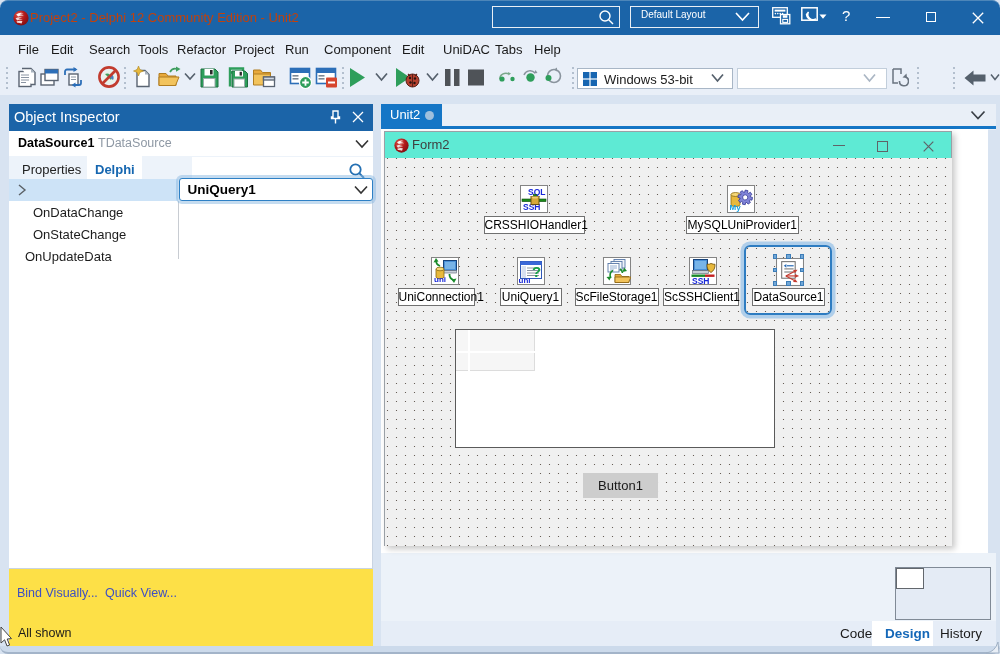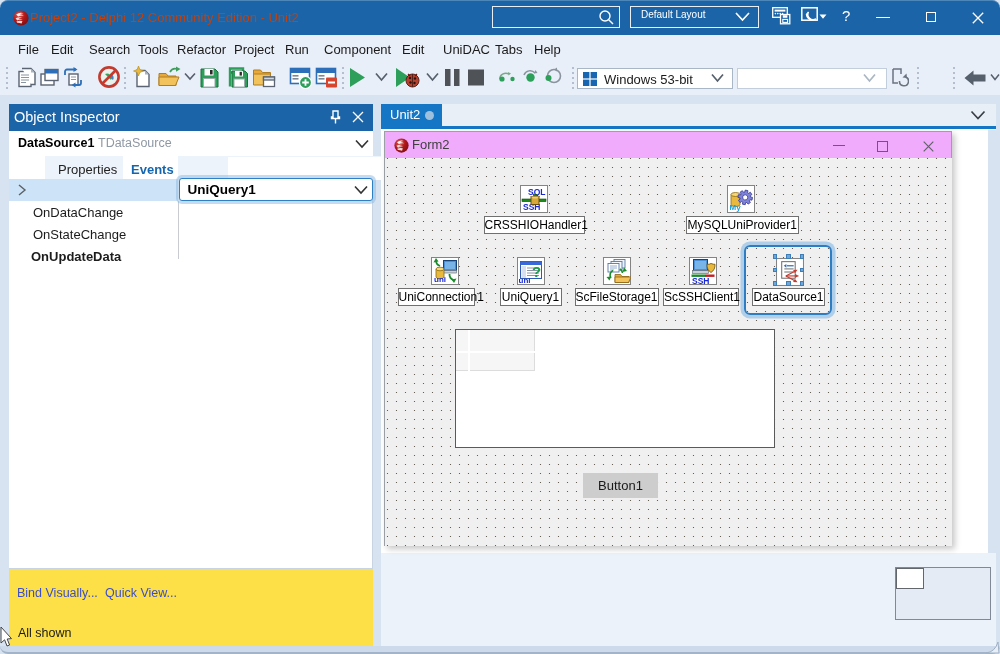--- a/index.html
+++ b/index.html
@@ -27,38 +27,38 @@
     background-image:repeating-linear-gradient(#b3bfce 0 2px, transparent 2px 5px); }
   .tbico { position:absolute; top:66px; }
   .chev { position:absolute; color:#55606c; font-size:13px; }
 
   
   #oipanel { left:9px; top:104px; width:364px; height:541px; background:#fff;
     border-right:1px solid #c9d4e2; }
   #oihead { left:0; top:0; width:364px; height:37px; background:#1b64a8; }
   #oihead .t { position:absolute; left:5px; top:5px; color:#fff; font-size:14.5px; }
   #oirow1 { left:0; top:27px; width:364px; height:25px; background:#fff; }
-  #oitabs { left:0; top:52px; width:364px; height:24px; background:#edf3fa;margin-left:36px; }
+  #oitabs { left:0; top:52px; width:364px; height:24px; background:#edf3fa; }
   #oisearch { left:183px; top:0.5px; width:181px; height:23.5px; background:#fff; }
   .oirow { position:absolute; left:0; width:169px; height:22px; font-size:13px; color:#1c1c1c; }
   #oidivider { left:168.5px; top:97px; width:1px; height:58px; background:#c8ccd2; }
   #oibottom { left:0; top:464px; width:364px; height:96px; background:#fde047;
     border-top:1px solid #c9d4e2; font-size:13.5px; }
 
   
   #tabbar { left:381px; top:104px; width:615px; height:26px; background:#e9eff7;padding-left:48px; }
   #unittab { left:0; top:0; width:61px; height:22px; background:#1576c6; }
   #blueline { left:381px; top:126px; width:615px; height:2.5px; background:#1576c6; }
   #designerbg { left:381px; top:128.5px; width:607px; height:424.5px; background:#fff; }
   #belowdesigner { left:381px; top:553px; width:615px; height:93px; background:#ecf2f9; }
 
   
   #form2 { left:383.5px; top:131px; width:568.5px; height:415px; background:#fff;
     border:1px solid #9aa0a6; box-shadow:3px 3px 6px rgba(0,0,0,0.22); }
-  #form2title { left:0; top:0; width:100%; height:25.5px; background:#f0abfc; }
+  #form2title { left:0; top:0; width:100%; height:25.5px; background:#5eead4; }
   #form2client { left:0; top:25.5px; width:566.5px; height:388px; background:#f0f0f0; }
 
   .complabel { position:absolute; height:18px; background:#fff; border:1px solid #707070;
     font-size:12px; color:#000; text-align:center; line-height:16px; }
   .compicon { position:absolute; width:28px; height:28px; }
 
   
   #minipanel { left:895px; top:567px; width:95.5px; height:53px; background:#e4ebf5;
     border:1px solid #808a96; }
   #btabs { left:381px; top:621px; width:615px; height:24.5px; background:#e6edf7; font-size:13.5px; }
@@ -334,34 +334,34 @@
     <div id="oirow1" class="abs">
       <span class="abs" style="left:9px; top:4.5px; font-size:12.5px; font-weight:bold; color:#000">DataSource1</span>
       <span class="abs" style="left:89px; top:4.5px; font-size:12.5px; color:#8e98a4">TDataSource</span>
       <svg class="abs" style="left:346px; top:8px" width="14" height="10" viewBox="0 0 14 10">
           <path d="M1 1.5 L7 8 L13 1.5" fill="none" stroke="#333" stroke-width="1.6"></path>
         </svg>
     </div>
     <div id="oitabs" class="abs">
       <span class="abs" style="left:13px; top:6px; font-size:13px; color:#222">Properties</span>
       <div class="abs" style="left:77.5px; top:0; width:55px; height:24px; background:#fff"></div>
-      <span class="abs" style="left:86px; top:6px; font-size:13px; font-weight:bold; color:#1566b0">Events</span>
+      <span class="abs" style="left:86px; top:6px; font-size:13px; font-weight:bold; color:#1566b0">Delphi</span>
       <div id="oisearch" class="abs"></div>
       <svg class="abs" style="left:339px; top:6px" width="18" height="18" viewBox="0 0 18 18">
         <circle cx="7.5" cy="7.5" r="5.2" fill="none" stroke="#2470b3" stroke-width="1.8"></circle>
         <line x1="11.4" y1="11.4" x2="16" y2="16" stroke="#2470b3" stroke-width="2"></line>
       </svg>
     </div>
     <div class="abs" style="left:0; top:75px; width:169px; height:22px; background:#cde3f7"></div>
     <svg class="abs" style="left:8px; top:80px" width="10" height="12" viewBox="0 0 10 12">
         <path d="M2 1 L8 6 L2 11" fill="none" stroke="#5a6066" stroke-width="1.4"></path>
       </svg>
     <span class="oirow" style="left:24px; top:101px;">OnDataChange</span>
     <span class="oirow" style="left:24px; top:123px;">OnStateChange</span>
-    <span class="oirow" style="left:22px; top:145px;font-weight:bold;">OnUpdateData</span>
+    <span class="oirow" style="left:16px; top:145px;">OnUpdateData</span>
     <div id="oidivider" class="abs"></div>
 
     <div class="abs" style="left:169.5px; top:74px; width:194px; height:23px; background:#fff;
       border:1.5px solid #2e80c5; border-radius:3px; box-shadow:0 0 0 3px rgba(140,185,225,0.5);">
       <span style="position:absolute; left:8px; top:2.5px; font-size:13.5px; font-weight:bold; color:#000">UniQuery1</span>
       <svg style="position:absolute; left:174px; top:6px" width="14" height="10" viewBox="0 0 14 10">
           <path d="M1 1.5 L7 8 L13 1.5" fill="none" stroke="#333" stroke-width="1.6"></path>
         </svg>
     </div>
     <div id="oibottom" class="abs">
@@ -541,20 +541,26 @@
         <div style="position:absolute; left:0; top:21px; width:79px; height:2px; background:#fff"></div>
       </div>
 
       <div class="abs" style="left:198.5px; top:315.5px; width:75px; height:25px; background:#cdcdcd; font-size:13px; color:#1a1a1a; text-align:center; line-height:25px">Button1</div>
     </div>
   </div>
 
   <div id="minipanel" class="abs">
     <div class="abs" style="left:0; top:0; width:28px; height:20.5px; background:#fff; border:1px solid #62676d"></div>
   </div>
+  <div id="btabs" class="abs">
+    <span class="abs" style="left:459px; top:5px; color:#1a1a1a">Code</span>
+    <div class="abs" style="left:491px; top:0; width:60.5px; height:24.5px; background:#fff"></div>
+    <span class="abs" style="left:504px; top:5px; font-weight:bold; color:#1568b8">Design</span>
+    <span class="abs" style="left:559px; top:5px; color:#1a1a1a">History</span>
+  </div>
 
   <div id="framebottom" class="abs"></div>
   <svg class="abs" style="left:0; top:627px" width="12" height="22" viewBox="0 0 12 22">
     <path d="M1 0 L1 16 L4.6 12.8 L7 19 L9.6 18 L7.2 12 L11.5 11.6 Z" fill="#fff" stroke="#444" stroke-width="1"></path>
   </svg>
   <svg class="abs" style="left:986px; top:642px" width="14" height="12" viewBox="0 0 14 12">
     <path d="M0 11 Q9 10 12 0 L13 11 Z" fill="#e8eef6" stroke="#9fb0c4" stroke-width="1"></path>
   </svg>
 </div>
 

